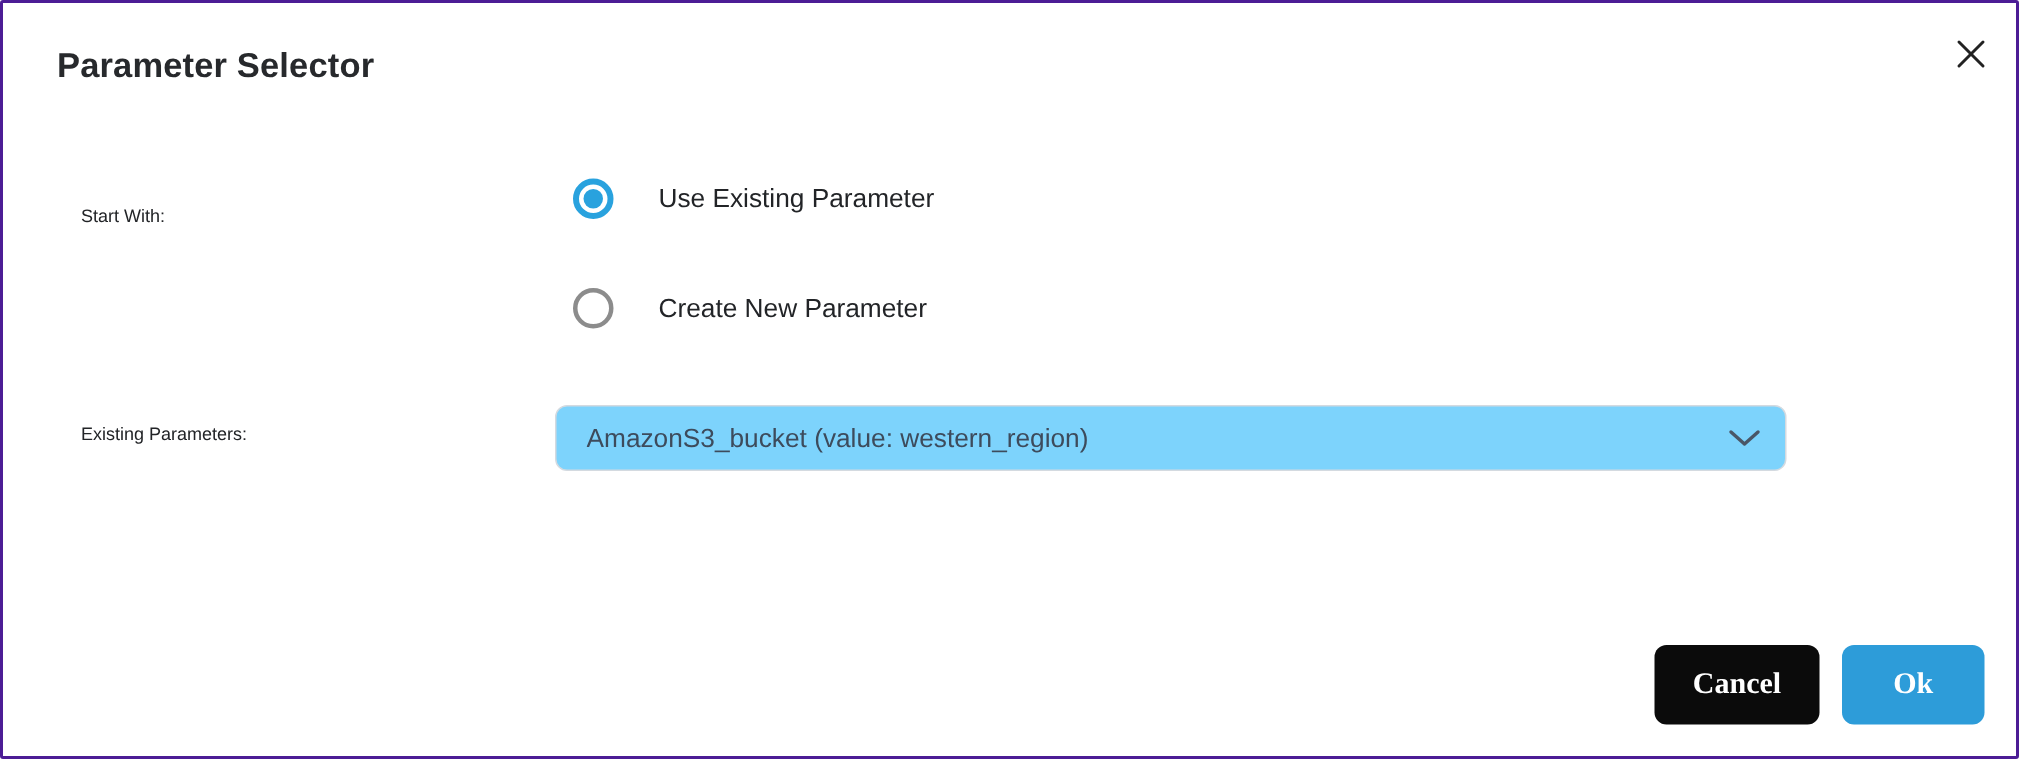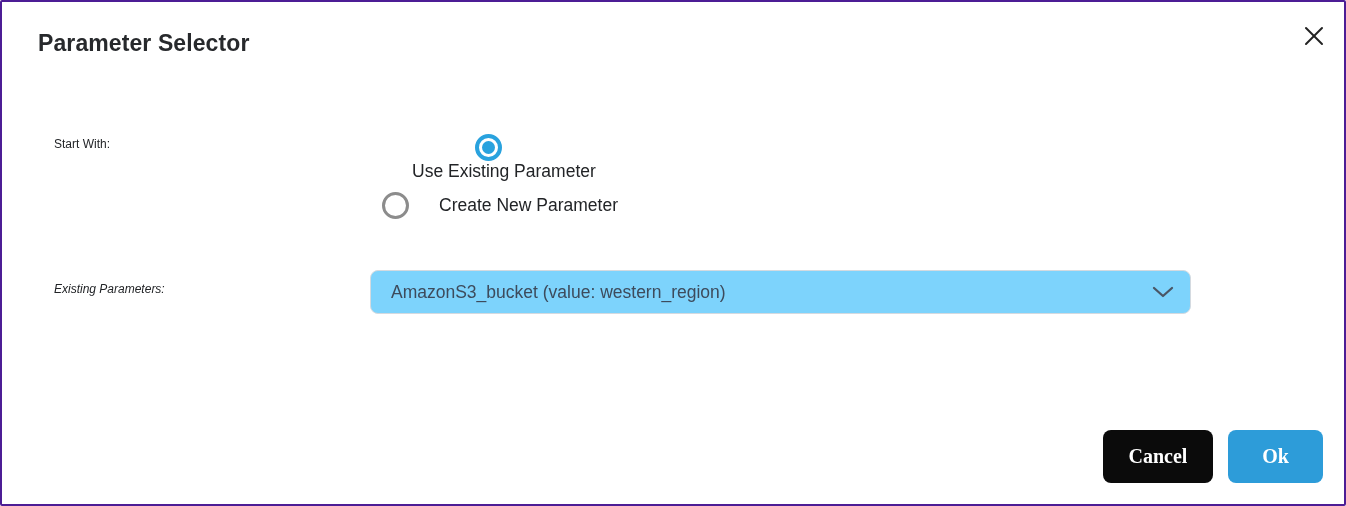--- a/index.html
+++ b/index.html
@@ -36,30 +36,30 @@
     padding: 0;
   }
   .field-label {
     position: absolute;
     left: 52px;
     font-size: 12px;
     color: #222427;
     line-height: 22px;
   }
   .start-with-label { top: 131px; }
-  .existing-label  { top: 276px; font-style: italic; }
+  .existing-label  { top: 276px; }
 
   .radio-row {
     position: absolute;
     left: 380px;
     display: flex;
     align-items: center;
     cursor: pointer;
   }
-  .radio-row-1 { top: 132px; flex-direction: column; }
+  .radio-row-1 { top: 117px; }
   .radio-row-2 { top: 190px; }
   .radio {
     width: 27px; height: 27px;
     border-radius: 50%;
     flex: 0 0 27px;
     display: flex; align-items: center; justify-content: center;
   }
   .radio.selected { border: 4px solid #29a2de; }
   .radio.selected .radio-dot {
     width: 13px; height: 13px;

